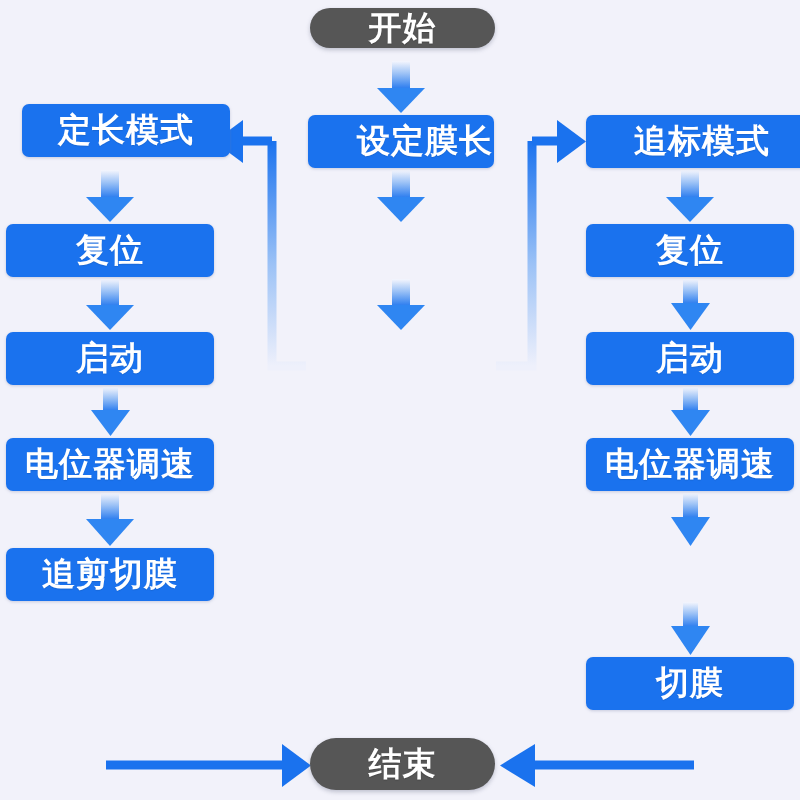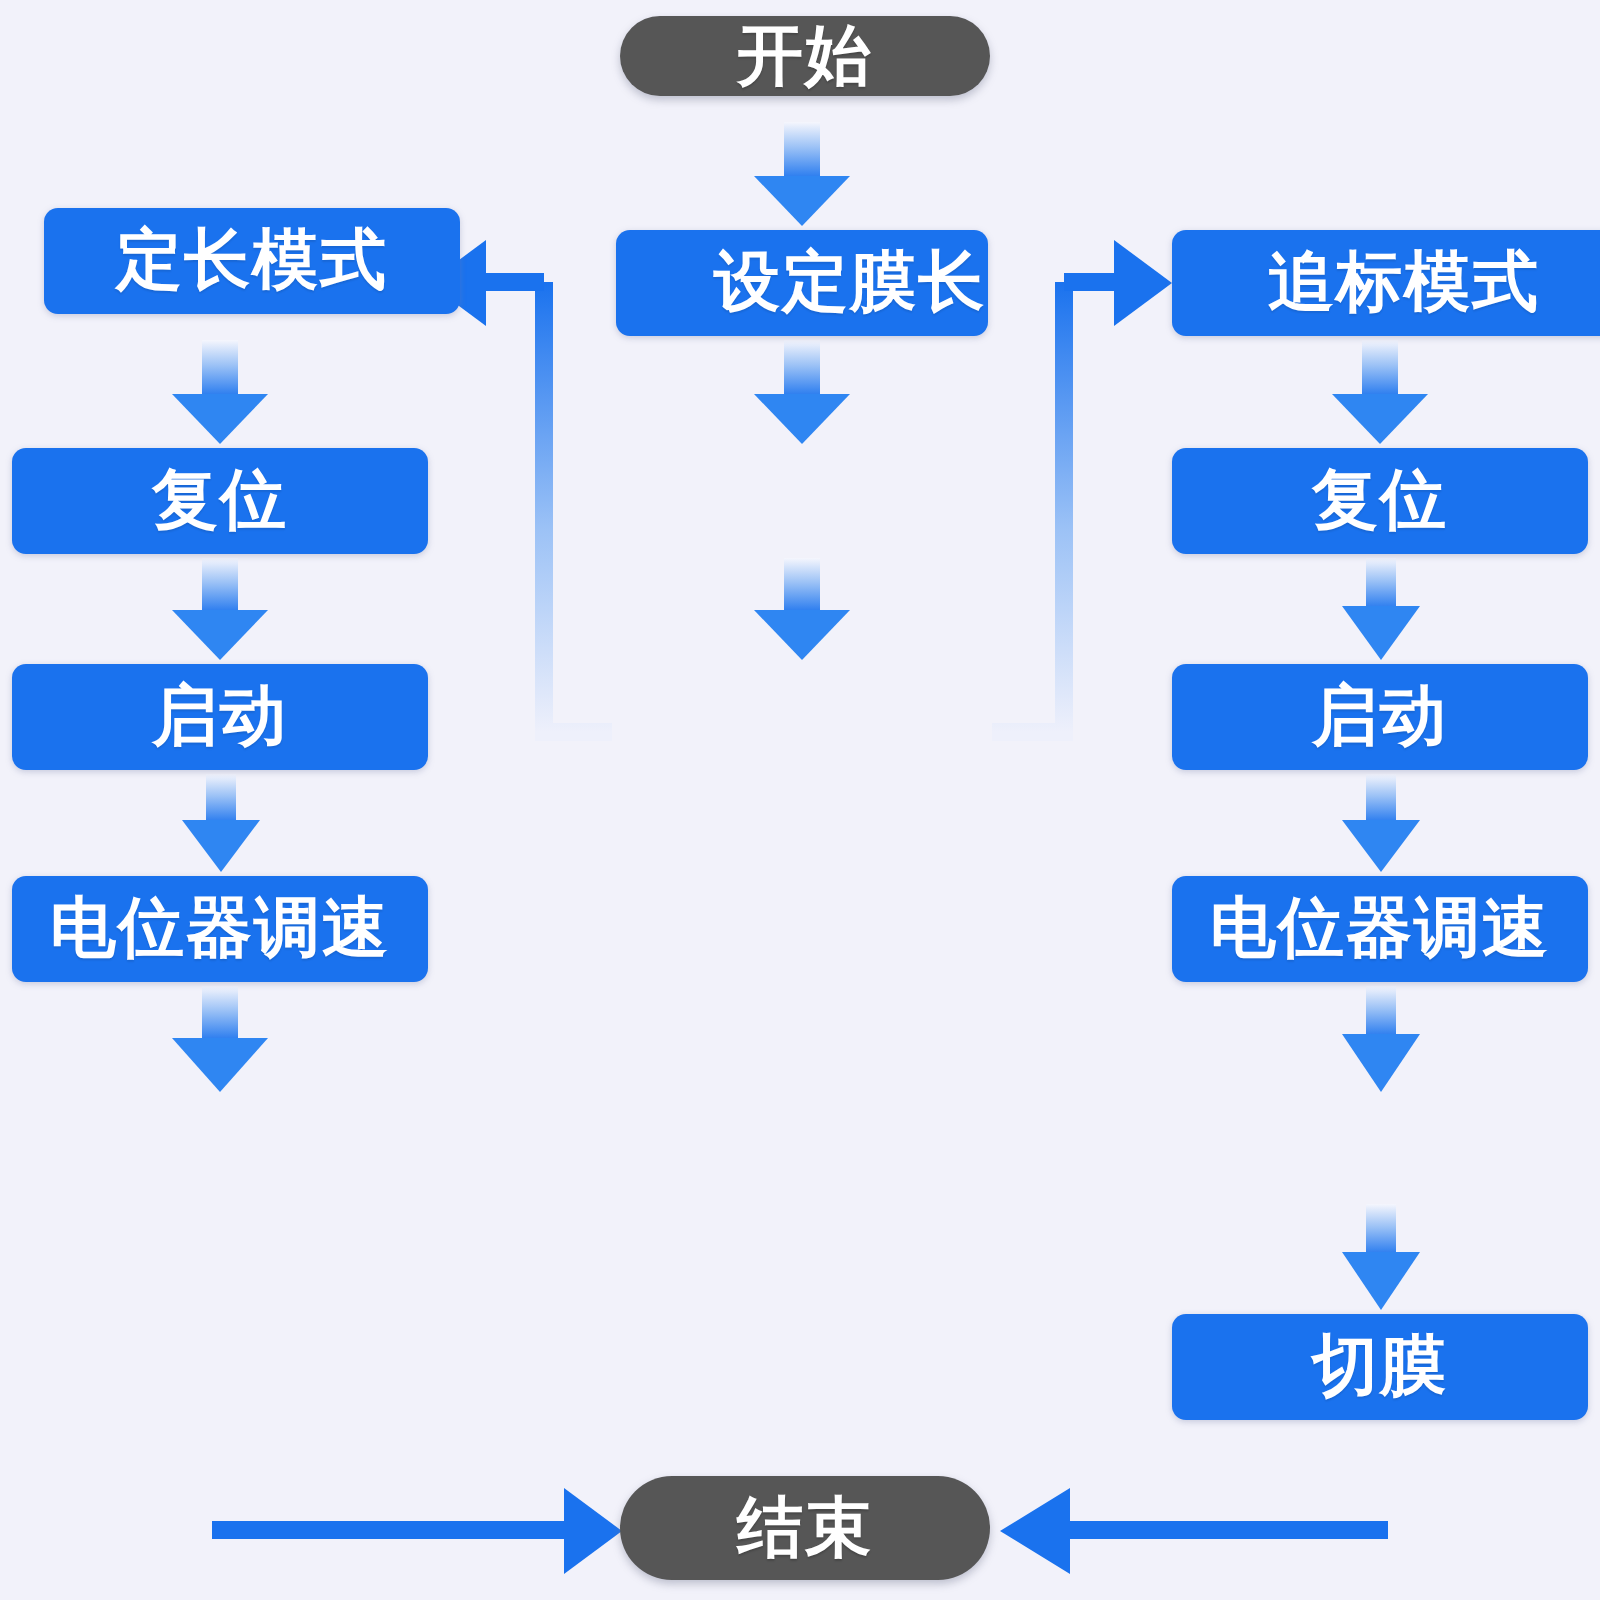--- a/index.html
+++ b/index.html
@@ -176,20 +176,23 @@
   </div>
   <div class="node process" style="left:6px; top:224px; width:208px; height:53px;">
     <span>复位</span>
   </div>
   <div class="node process" style="left:6px; top:332px; width:208px; height:53px;">
     <span>启动</span>
   </div>
   <div class="node process" style="left:6px; top:438px; width:208px; height:53px;">
     <span>电位器调速</span>
   </div>
+  <div class="node process" style="left:6px; top:548px; width:208px; height:53px;">
+    <span>追剪切膜</span>
+  </div>
 
   <div class="node process" style="left:586px; top:115px; width:232px; height:53px;">
     <span>追标模式</span>
   </div>
   <div class="node process" style="left:586px; top:224px; width:208px; height:53px;">
     <span>复位</span>
   </div>
   <div class="node process" style="left:586px; top:332px; width:208px; height:53px;">
     <span>启动</span>
   </div>

